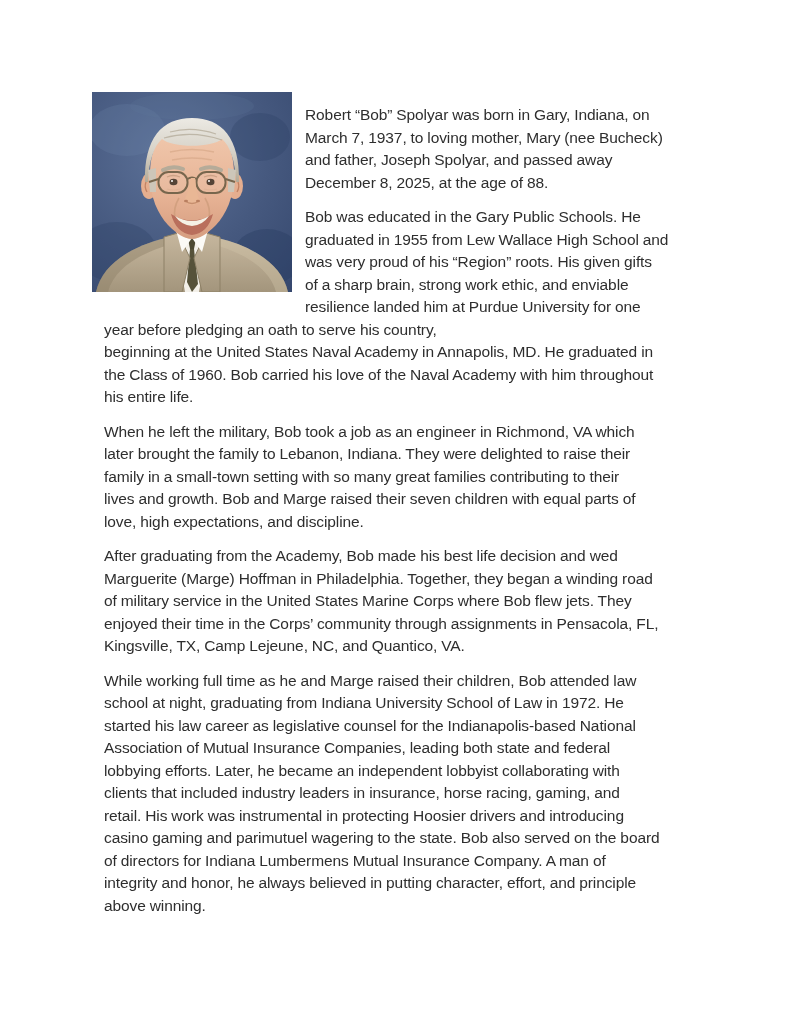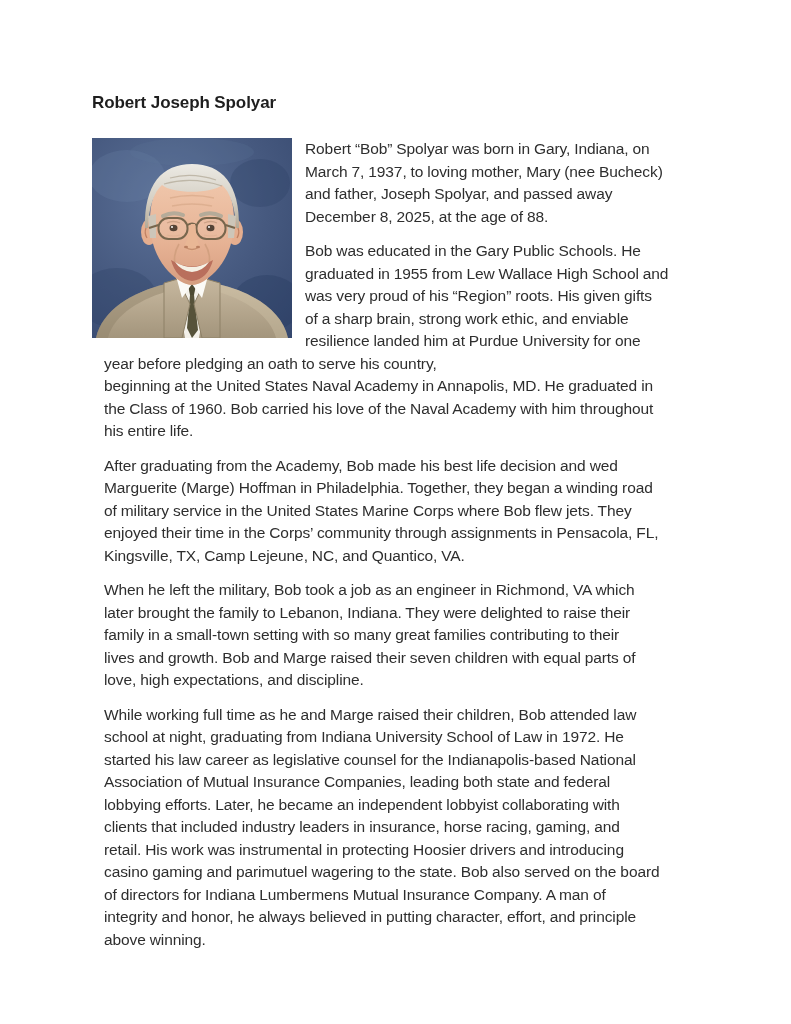--- a/index.html
+++ b/index.html
@@ -21,21 +21,20 @@
     margin:12px;font-size:15.5px;line-height:22.5px;white-space:pre-line;
     letter-spacing:-0.1px;word-spacing:-0.2px;
   }
 </style>
 </head>
 <body>
 
 <div class="page">
   <div class="content">
 
-    <h1 class="doc-title">Robert Joseph Spolyar</h1>
 
     <div class="photo">
       <svg viewBox="0 0 200 200" preserveAspectRatio="none">
         <defs>
           <radialGradient id="bgG" cx="0.38" cy="0.32" r="1.0">
             <stop offset="0%" stop-color="#5c7198"></stop>
             <stop offset="50%" stop-color="#46597f"></stop>
             <stop offset="100%" stop-color="#32446a"></stop>
           </radialGradient>
           <linearGradient id="skinG" x1="0" y1="0" x2="0" y2="1">
@@ -132,30 +131,30 @@
 December 8, 2025, at the age of 88.</p>
     <p class="para">Bob was educated in the Gary Public Schools. He
 graduated in 1955 from Lew Wallace High School and
 was very proud of his “Region” roots. His given gifts
 of a sharp brain, strong work ethic, and enviable
 resilience landed him at Purdue University for one
 year before pledging an oath to serve his country,
 beginning at the United States Naval Academy in Annapolis, MD. He graduated in
 the Class of 1960. Bob carried his love of the Naval Academy with him throughout
 his entire life.</p>
+    <p class="para">When he left the military, Bob took a job as an engineer in Richmond, VA which
+later brought the family to Lebanon, Indiana. They were delighted to raise their
+family in a small-town setting with so many great families contributing to their
+lives and growth. Bob and Marge raised their seven children with equal parts of
+love, high expectations, and discipline.</p>
     <p class="para">After graduating from the Academy, Bob made his best life decision and wed
 Marguerite (Marge) Hoffman in Philadelphia. Together, they began a winding road
 of military service in the United States Marine Corps where Bob flew jets. They
 enjoyed their time in the Corps’ community through assignments in Pensacola, FL,
 Kingsville, TX, Camp Lejeune, NC, and Quantico, VA.</p>
-    <p class="para">When he left the military, Bob took a job as an engineer in Richmond, VA which
-later brought the family to Lebanon, Indiana. They were delighted to raise their
-family in a small-town setting with so many great families contributing to their
-lives and growth. Bob and Marge raised their seven children with equal parts of
-love, high expectations, and discipline.</p>
     <p class="para">While working full time as he and Marge raised their children, Bob attended law
 school at night, graduating from Indiana University School of Law in 1972. He
 started his law career as legislative counsel for the Indianapolis-based National
 Association of Mutual Insurance Companies, leading both state and federal
 lobbying efforts. Later, he became an independent lobbyist collaborating with
 clients that included industry leaders in insurance, horse racing, gaming, and
 retail. His work was instrumental in protecting Hoosier drivers and introducing
 casino gaming and parimutuel wagering to the state. Bob also served on the board
 of directors for Indiana Lumbermens Mutual Insurance Company. A man of
 integrity and honor, he always believed in putting character, effort, and principle

